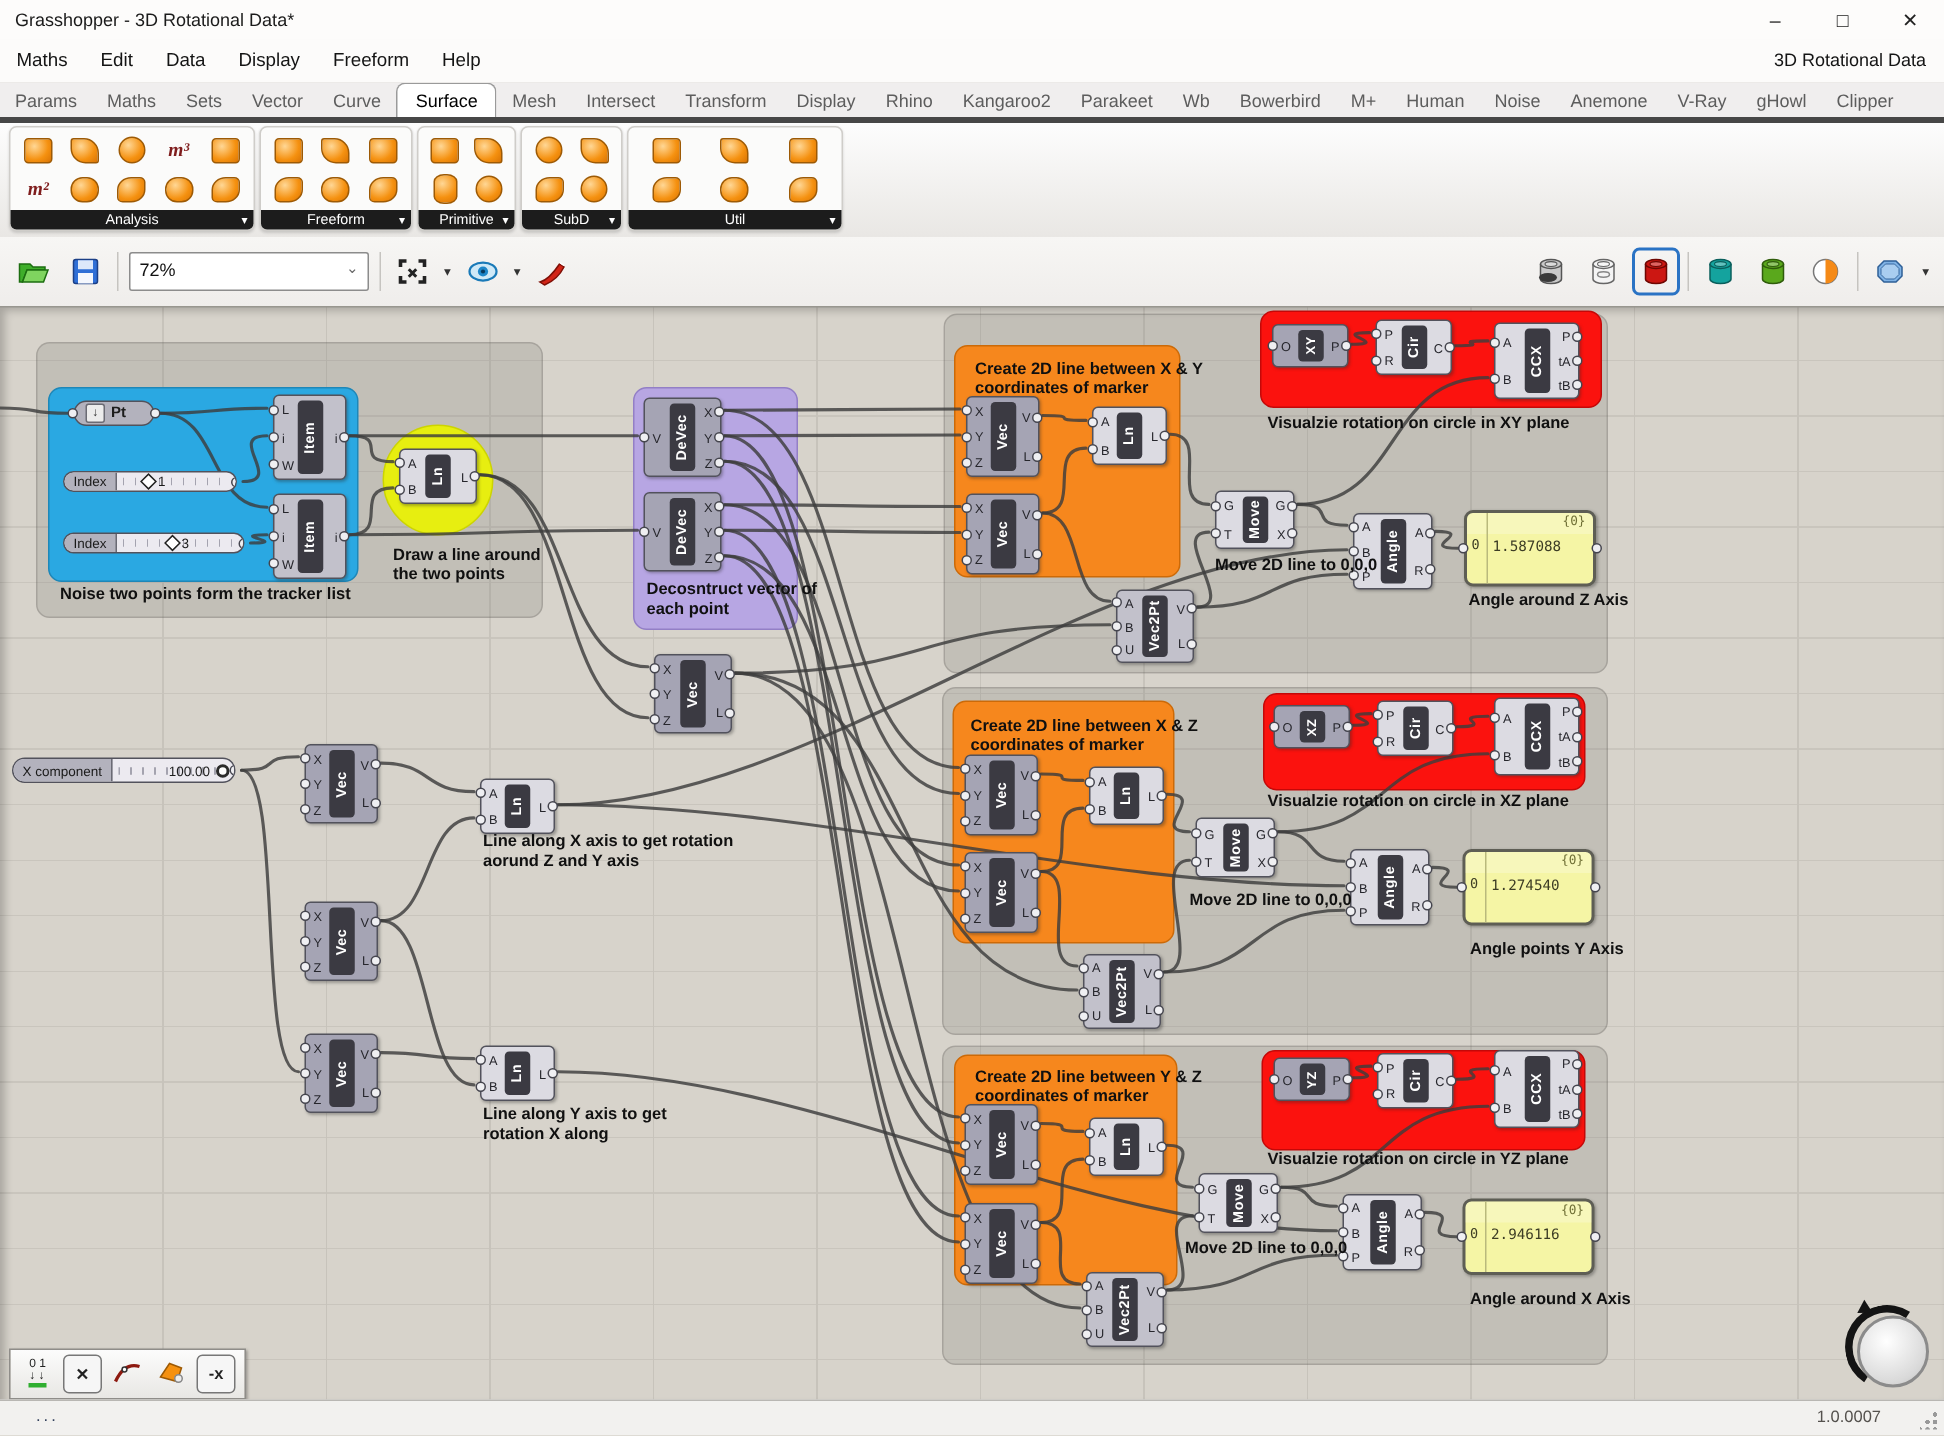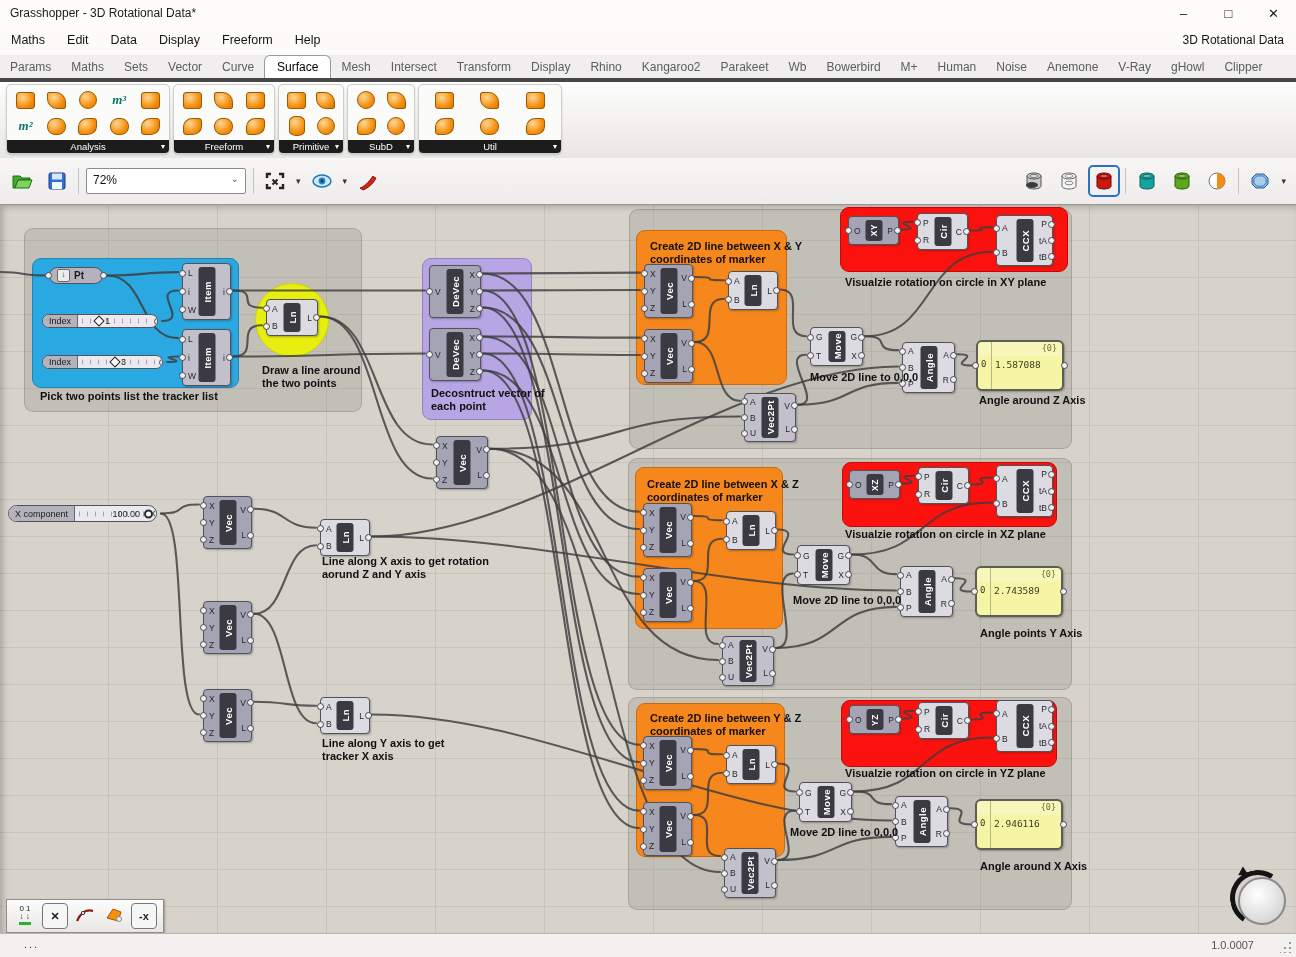--- a/index.html
+++ b/index.html
@@ -27,21 +27,21 @@
           height:68px;box-shadow:0 1px 2px rgba(0,0,0,.15);}
   .rgrid{position:absolute;top:2px;left:3px;right:3px;bottom:14px;display:grid;grid-auto-flow:column;
          grid-template-rows:26px 26px;justify-content:space-around;align-content:center;}
   .gicon{width:26px;height:26px;display:flex;align-items:center;justify-content:center;cursor:pointer;}
   .gi-shape{width:17px;height:15px;background:radial-gradient(circle at 35% 30%,#ffd795,#f59110 60%,#d97404);
             border:1px solid #9d5a05;}
   .gi-r0{border-radius:3px;} .gi-r1{border-radius:50% 20% 50% 20%;} .gi-r2{border-radius:2px 10px 2px 10px;}
   .gi-r3{border-radius:8px;} 
   .gi-cyl{border-radius:7px/5px;height:18px;width:14px;}
   .gi-sphere{border-radius:50%;width:16px;height:16px;}
-  .gi-text{font-family:"Liberation Serif",serif;font-style:italic;font-weight:bold;font-size:13px;color:#0f766e;}
+  .gi-text{font-family:"Liberation Serif",serif;font-style:italic;font-weight:bold;font-size:13px;color:#7f1d1d;}
   .rlabel{position:absolute;left:0;right:0;bottom:0;height:13px;background:#1c1c1c;border-radius:0 0 4px 4px;
           color:#fff;font-size:9.5px;text-align:center;line-height:13px;}
   .rlabel .arr{position:absolute;right:4px;top:0;font-size:8px;color:#fff;cursor:pointer;}
   #canvas-toolbar{top:158px;height:46px;background:linear-gradient(#f7f6f4,#efedeb);border-bottom:1px solid #98968f;}
   .ct-row{position:absolute;top:9px;display:flex;align-items:center;gap:7px;}
   .ct-btn{width:28px;height:28px;display:flex;align-items:center;justify-content:center;cursor:pointer;border-radius:3px;}
   .ct-sep{width:1px;height:26px;background:#c6c4c0;}
   #zoom-combo{width:158px;height:24px;background:#fff;border:1px solid #8c8c8c;border-radius:2px;
               position:relative;font-size:12px;color:#111;cursor:pointer;}
   #zoom-combo .val{position:absolute;left:6px;top:4px;}
@@ -598,21 +598,21 @@
         <span class="pinlab" style="right: 5px; top: 8.25px;">A</span>
         <span class="nub" style="left: 46.5px; top: 8.75px;"></span>
         <span class="pinlab" style="right: 5px; top: 32.75px;">R</span>
         <span class="nub" style="left: 46.5px; top: 33.25px;"></span>
       </div>
       <div class="panel" style="left: 975px; top: 566px; width: 88px; height: 51px;">
         <span class="pstrip"></span>
         <span class="ppath">{0}</span>
         <span class="pdiv"></span>
         <span class="pidx">0</span>
-        <span class="pval">2.743589</span>
+        <span class="pval">1.274540</span>
         <span class="nub" style="left: -6px; top: 20px;"></span>
         <span class="nub" style="left: 83px; top: 20px;"></span>
       </div>
       <div class="node shade-dark" style="left: 849px; top: 470px; width: 49px; height: 27px;">
         <div class="cbox">
           <span class="clabel" style="font-size: 8.5px;">XZ</span>
         </div>
         <span class="pinlab" style="left: 5px; top: 9.5px;">O</span>
         <span class="nub" style="left: -4.5px; top: 10px;"></span>
         <span class="pinlab" style="right: 5px; top: 9.5px;">P</span>
@@ -767,21 +767,21 @@
         <span class="nub" style="left: -4.5px; top: 34px;"></span>
         <span class="pinlab" style="right: 5px; top: 4.33333px;">P</span>
         <span class="nub" style="left: 50.5px; top: 4.83333px;"></span>
         <span class="pinlab" style="right: 5px; top: 21px;">tA</span>
         <span class="nub" style="left: 50.5px; top: 21.5px;"></span>
         <span class="pinlab" style="right: 5px; top: 37.6667px;">tB</span>
         <span class="nub" style="left: 50.5px; top: 38.1667px;"></span>
       </div>
     </div>
   <div id="captions-layer">
-      <div class="caption" style="left: 40px; top: 390px;">Pick two points list the tracker list</div>
+      <div class="caption" style="left: 40px; top: 390px;">Noise two points form the tracker list</div>
       <div class="caption" style="left: 262px; top: 364px;">Draw a line around
 the two points</div>
       <div class="caption" style="left: 431px; top: 387px;">Decosntruct vector of
 each point</div>
       <div class="caption" style="left: 650px; top: 240px;">Create 2D line between X &amp; Y
 coordinates of marker</div>
       <div class="caption" style="left: 845px; top: 276px;">Visualzie rotation on circle in XY plane</div>
       <div class="caption" style="left: 810px; top: 371px;">Move 2D line to 0,0,0</div>
       <div class="caption" style="left: 979px; top: 394px;">Angle around Z Axis</div>
       <div class="caption" style="left: 647px; top: 478px;">Create 2D line between X &amp; Z
@@ -790,21 +790,21 @@
       <div class="caption" style="left: 793px; top: 594px;">Move 2D line to 0,0,0</div>
       <div class="caption" style="left: 980px; top: 627px;">Angle points Y Axis</div>
       <div class="caption" style="left: 650px; top: 712px;">Create 2D line between Y &amp; Z
 coordinates of marker</div>
       <div class="caption" style="left: 845px; top: 767px;">Visualzie rotation on circle in YZ plane</div>
       <div class="caption" style="left: 790px; top: 826px;">Move 2D line to 0,0,0</div>
       <div class="caption" style="left: 980px; top: 860px;">Angle around X Axis</div>
       <div class="caption" style="left: 322px; top: 555px;">Line along X axis to get rotation
 aorund Z and Y axis</div>
       <div class="caption" style="left: 322px; top: 737px;">Line along Y axis to get
-tracker X axis</div>
+rotation X along</div>
     </div>
   <div id="mini-toolbar">
       <div class="mt-btn">
         <span style="font-size:8px;line-height:1;border-bottom:3px solid #2fae2f;padding-bottom:1px;">0 1<br>↓ ↓</span>
       </div>
       <div class="mt-btn mt-box">✕</div>
       <div class="mt-btn">
         <svg width="20" height="18">
           <path d="M2 15 Q 8 2 18 5" fill="none" stroke="#8e1a10" stroke-width="2.2"></path>
           <circle cx="8" cy="7" r="1.6" fill="#fff" stroke="#333"></circle>

